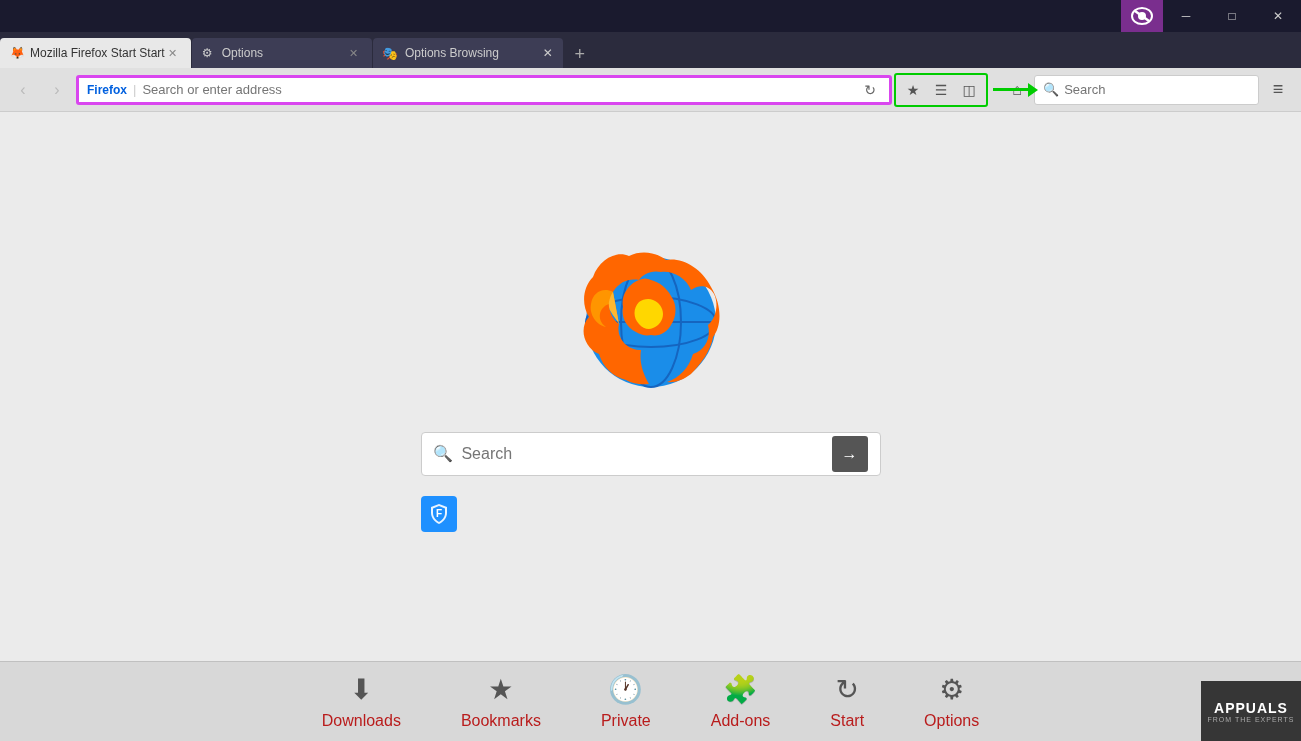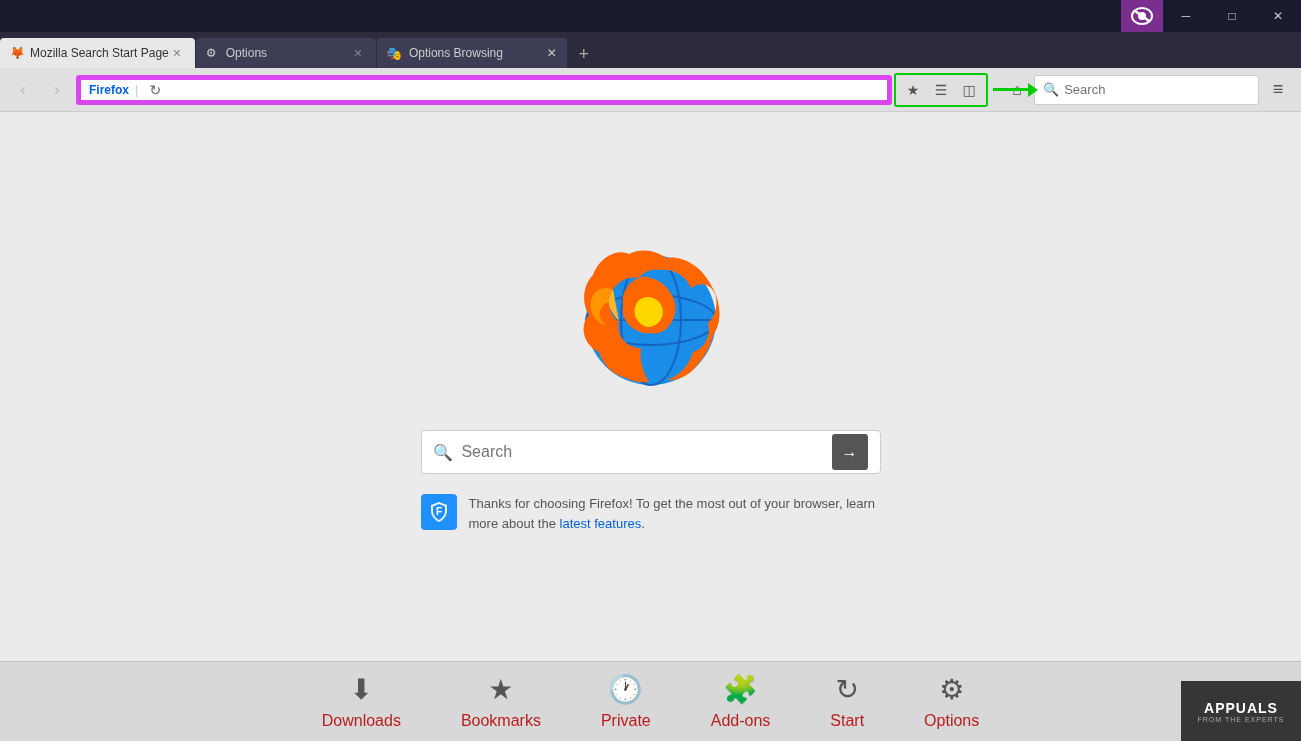--- a/index.html
+++ b/index.html
@@ -149,21 +149,21 @@
       cursor: pointer;
       color: #555;
       font-size: 16px;
     }
     .nav-btn.disabled { color: #bbb; cursor: default; }
 
     .address-bar {
       flex: 1;
       height: 30px;
       background: white;
-      border: 5px solid #d946ef;
+      border: 3px solid #d946ef;
       border-radius: 3px;
       display: flex;
       align-items: center;
       padding: 0 8px;
       font-size: 13px;
       color: #555;
       gap: 6px;
     }
     .address-bar .firefox-label {
       color: #0060df;
@@ -387,21 +387,21 @@
     .bottom-label {
       font-size: 16px;
       color: #b91c1c;
     }
 
     
     .appuals-watermark {
       position: absolute;
       bottom: 0;
       right: 0;
-      width: 120px;
+      width: 100px;
       height: 60px;
       background: rgba(0,0,0,0.75);
       display: flex;
       align-items: center;
       justify-content: center;
       flex-direction: column;
       pointer-events: none;
     }
     .appuals-text {
       color: white;
@@ -429,21 +429,21 @@
   <div class="title-bar-controls">
     <button class="title-bar-btn minimize">─</button>
     <button class="title-bar-btn maximize">□</button>
     <button class="title-bar-btn close">✕</button>
   </div>
 </div>
 
 <div class="tab-bar">
   <div class="tab active">
     <span class="tab-favicon">🦊</span>
-    <span>Mozilla Search Start Page</span>
+    <span>Mozilla Firefox Start Start</span>
     <span class="tab-close">✕</span>
   </div>
   <div class="tab">
     <span class="tab-favicon">⚙</span>
     <span>Options</span>
     <span class="tab-close">✕</span>
   </div>
   <div class="tab-private">
     <span style="margin-right:6px; font-size:13px;">🎭</span>
     <span>Options Browsing</span>
@@ -452,20 +452,21 @@
   <div class="tab-add-btn">+</div>
 </div>
 
 <div class="nav-bar">
   <button class="nav-btn disabled">‹</button>
   <button class="nav-btn disabled">›</button>
 
   <div class="address-bar">
     <span class="firefox-label">Firefox</span>
     <span class="separator">|</span>
+    <input class="address-input" type="text" placeholder="Search or enter address" style="">
     <span class="reload-btn">↻</span>
   </div>
 
   <div class="toolbar-highlight">
     <div class="toolbar-icon-btn">★</div>
     <div class="toolbar-icon-btn">☰</div>
     <div class="toolbar-icon-btn">◫</div>
 
     <div style="position:absolute; right:-52px; top:50%; transform:translateY(-50%); display:flex; align-items:center; pointer-events:none;">
       <div style="width:35px; height:3px; background:#00cc00;"></div>
@@ -539,23 +540,20 @@
 
   <div class="info-box">
     <div class="info-icon">
 
       <svg width="20" height="22" viewBox="0 0 20 22" fill="none">
         <path d="M10 1 L18 4 V10 C18 15 14 19 10 21 C6 19 2 15 2 10 V4 Z" fill="white" opacity="0.9"></path>
         <path d="M10 3 L16 5.5 V10 C16 14 13 17.5 10 19 C7 17.5 4 14 4 10 V5.5 Z" fill="#1e90ff"></path>
         <text x="10" y="14" text-anchor="middle" fill="white" font-size="10" font-weight="bold">F</text>
       </svg>
     </div>
-    <div class="info-text">
-      <span>Thanks for choosing Firefox! To get the most out of your browser, learn more about the </span><a href="#">latest features</a>.
-    </div>
   </div>
 </div>
 
 <div class="bottom-toolbar">
   <div class="bottom-item">
     <span class="bottom-icon">⬇</span>
     <span class="bottom-label">Downloads</span>
   </div>
   <div class="bottom-item">
     <span class="bottom-icon">★</span>

